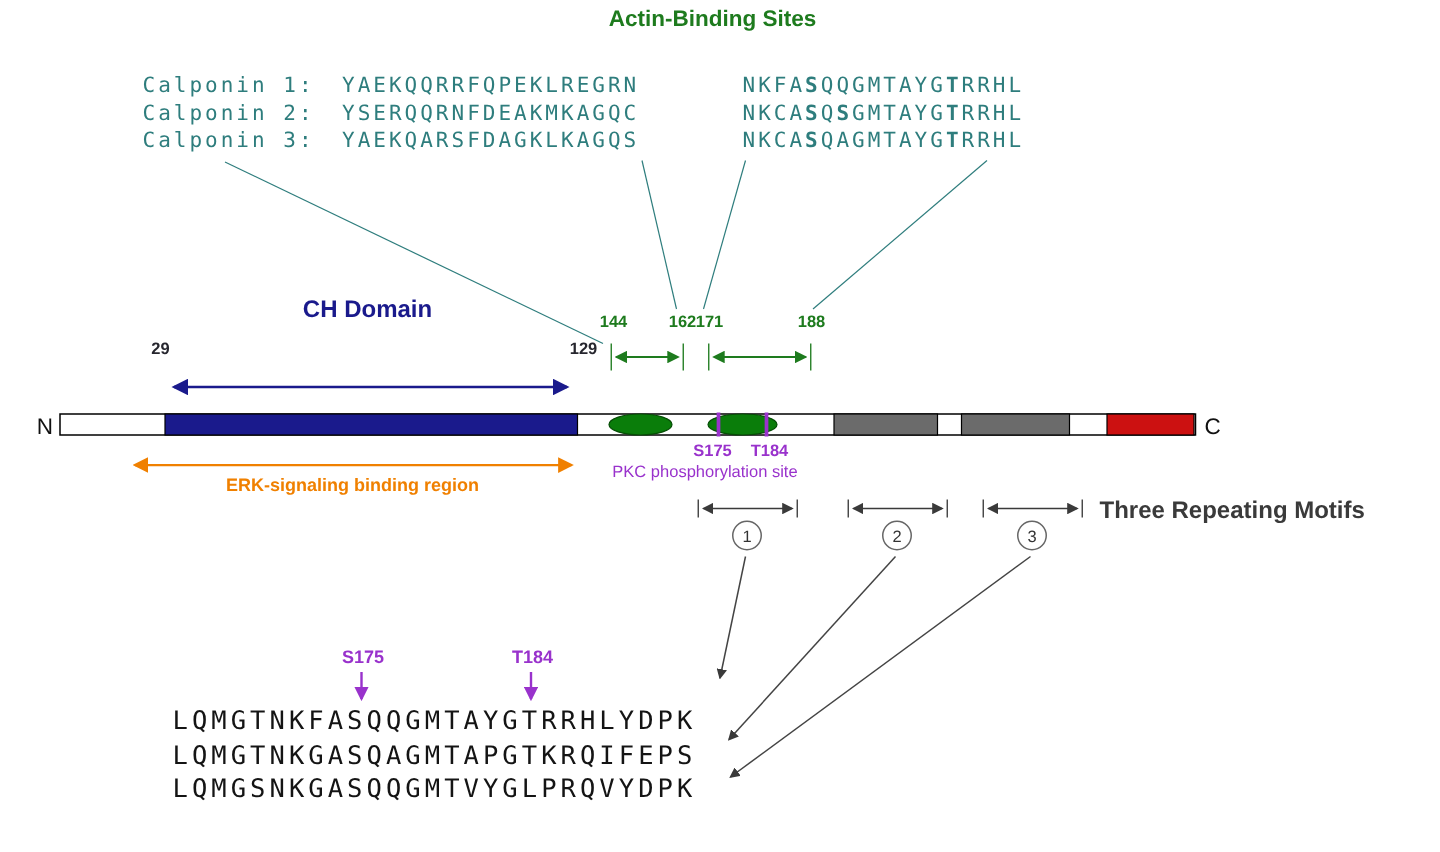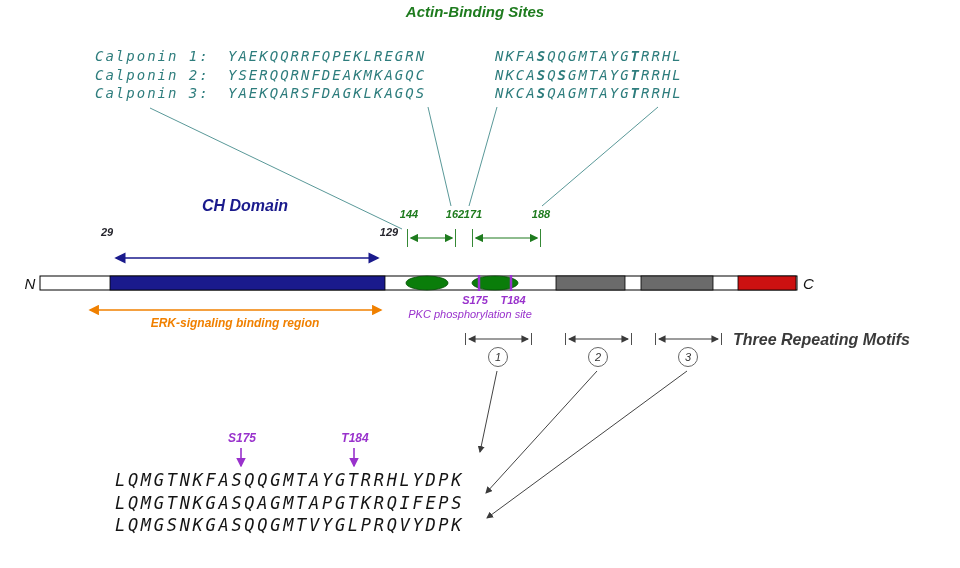--- a/index.html
+++ b/index.html
@@ -1,18 +1,18 @@
 <!DOCTYPE html>
 <html><head>
 <meta charset="utf-8">
 <title>Diagram</title>
 <style>
   html,body{margin:0;padding:0;background:#ffffff;}
   .stage{position:relative;width:960px;height:568px;background:#ffffff;overflow:hidden;
-         font-family:"Liberation Sans",sans-serif;font-style:italic;}
+         font-family:"Liberation Sans",sans-serif;}
   svg{display:block;}
   .title{font-family:"Liberation Sans",sans-serif;font-size:15px;font-weight:bold;fill:#1e7b1e;}
   .seq{font-family:"DejaVu Sans Mono",monospace;font-size:14px;letter-spacing:2px;fill:#2e7d7d;}
   .seq .b{font-weight:bold;}
   .posnum{font-family:"Liberation Sans",sans-serif;font-size:11px;font-weight:bold;fill:#1e7b1e;}
   .endnum{font-family:"Liberation Sans",sans-serif;font-size:11px;font-weight:bold;fill:#26262e;}
   .chlabel{font-family:"Liberation Sans",sans-serif;font-size:16px;font-weight:bold;fill:#1a1a8c;}
   .terminus{font-family:"Liberation Sans",sans-serif;font-size:15px;fill:#111111;}
   .plabel{font-family:"Liberation Sans",sans-serif;font-size:11px;font-weight:bold;fill:#9932cc;}
   .plabel2{font-family:"Liberation Sans",sans-serif;font-size:11px;fill:#9932cc;}

